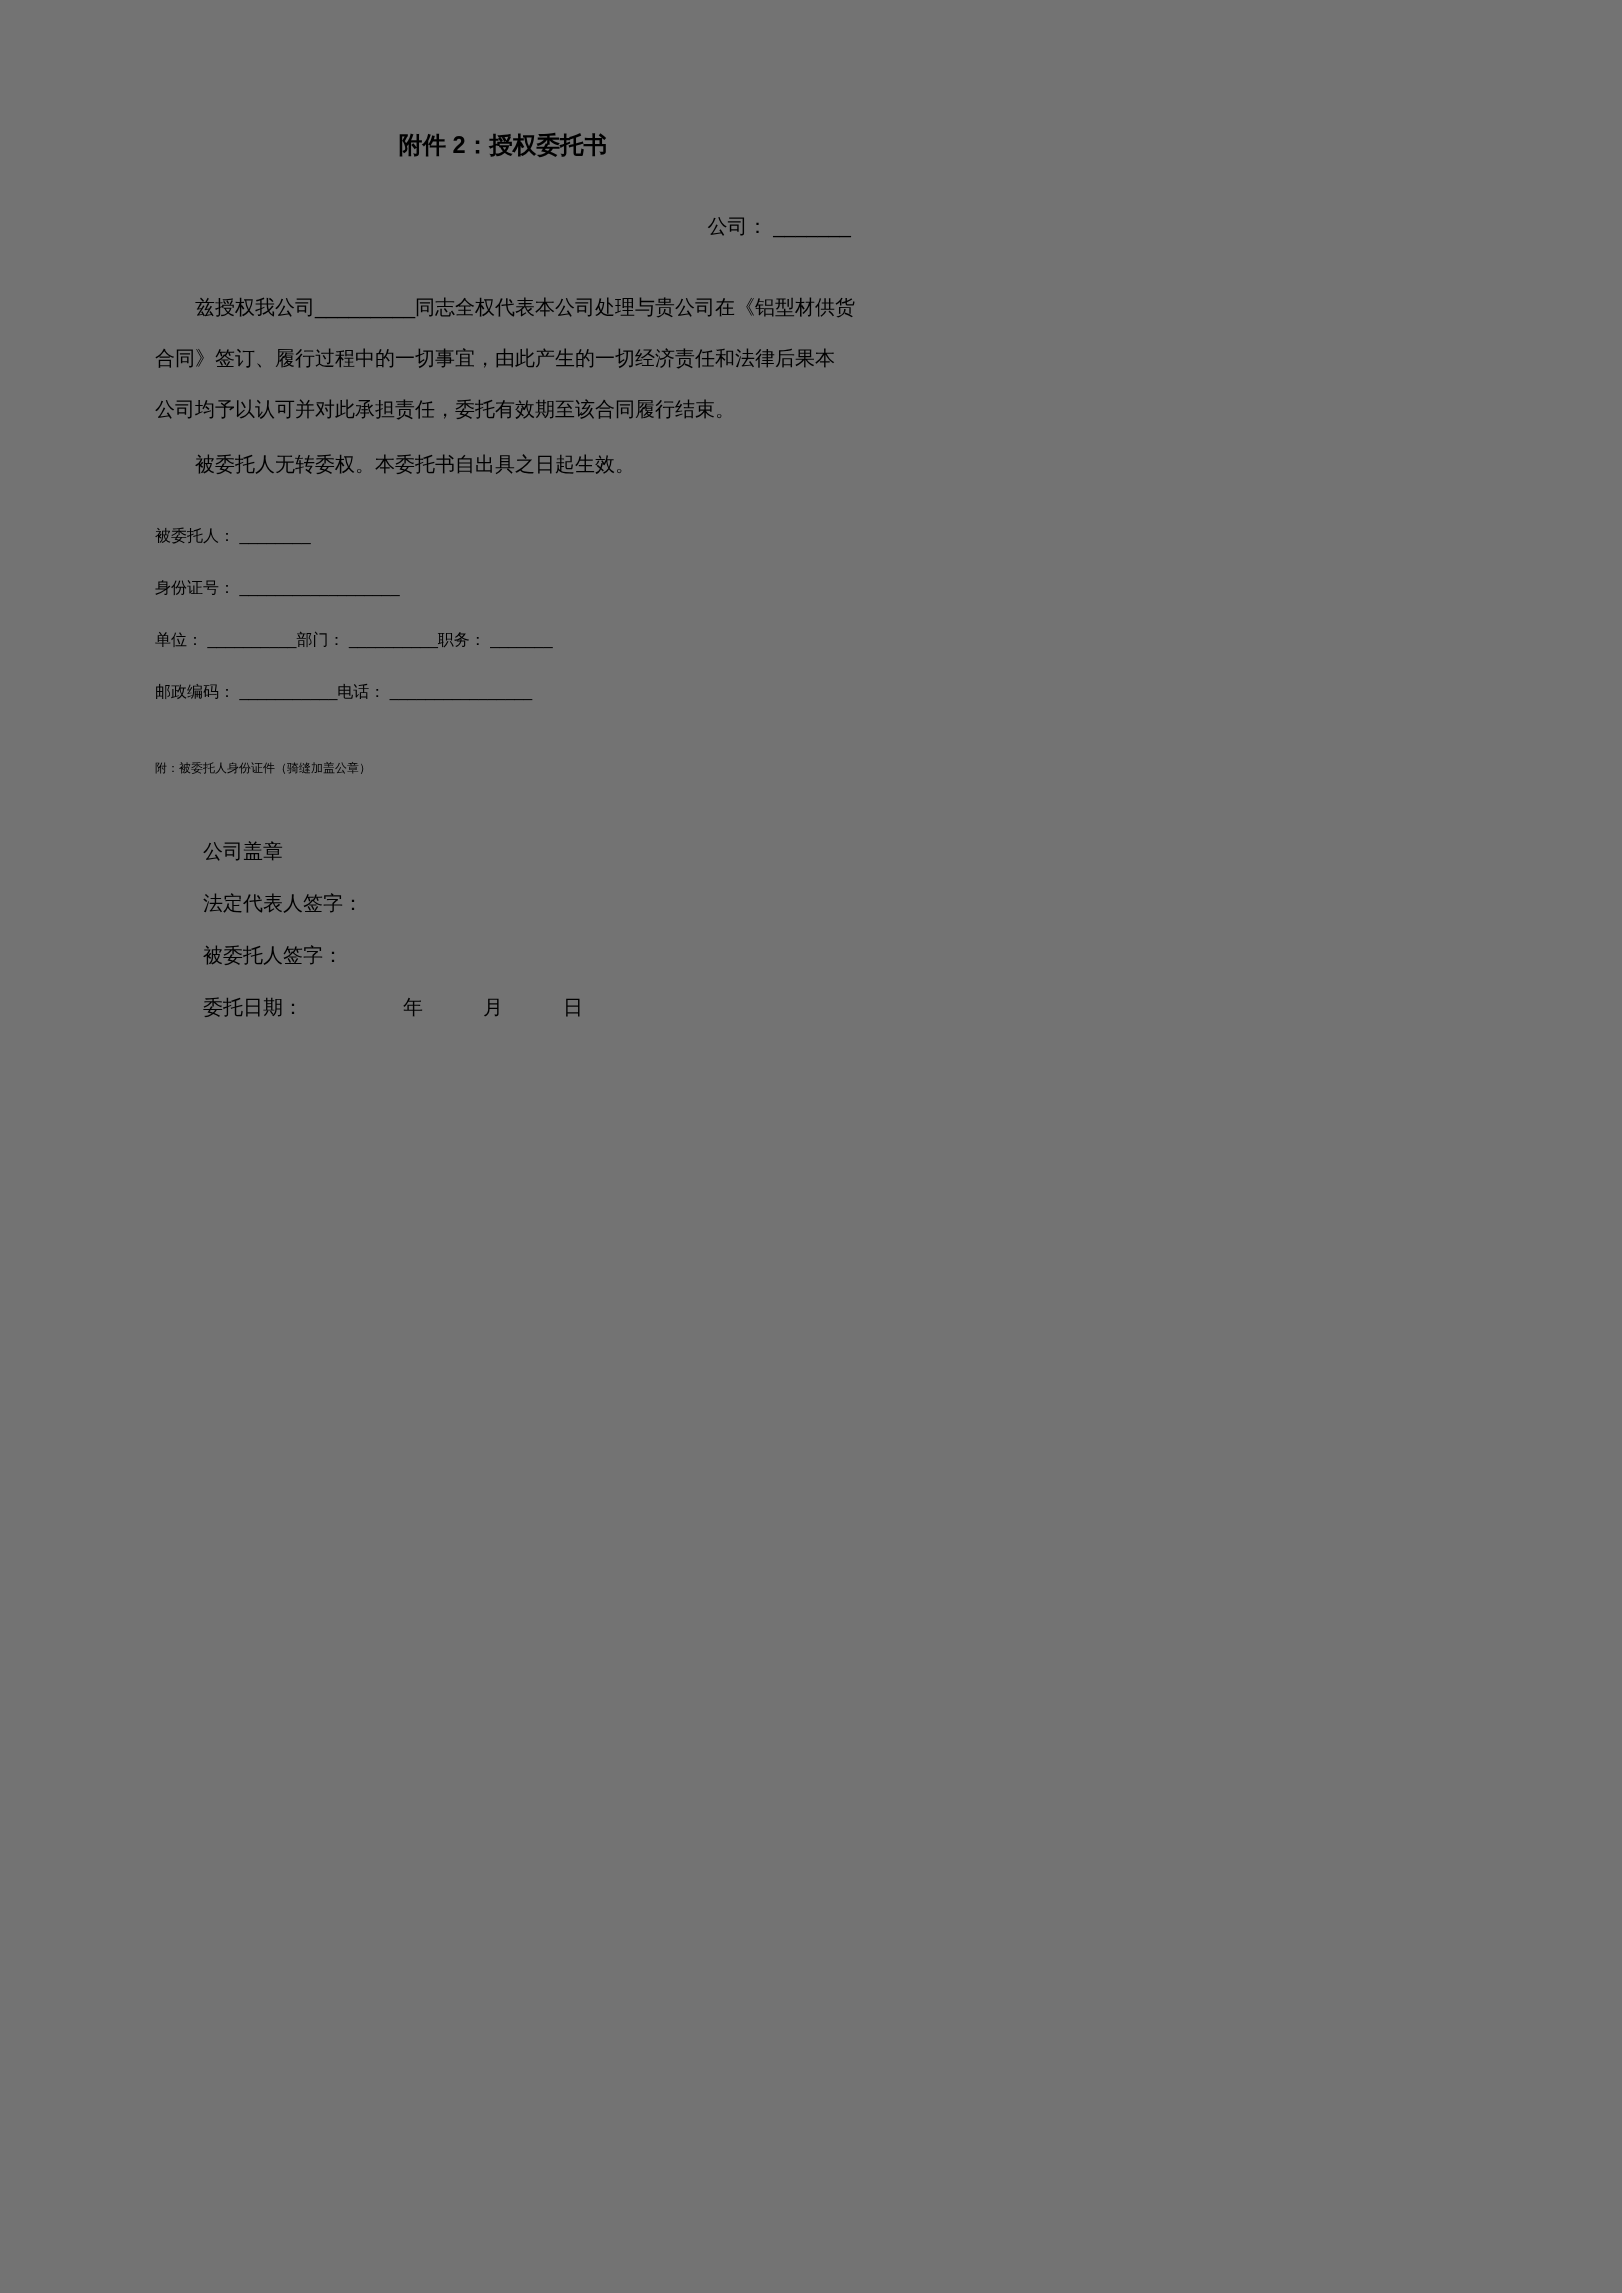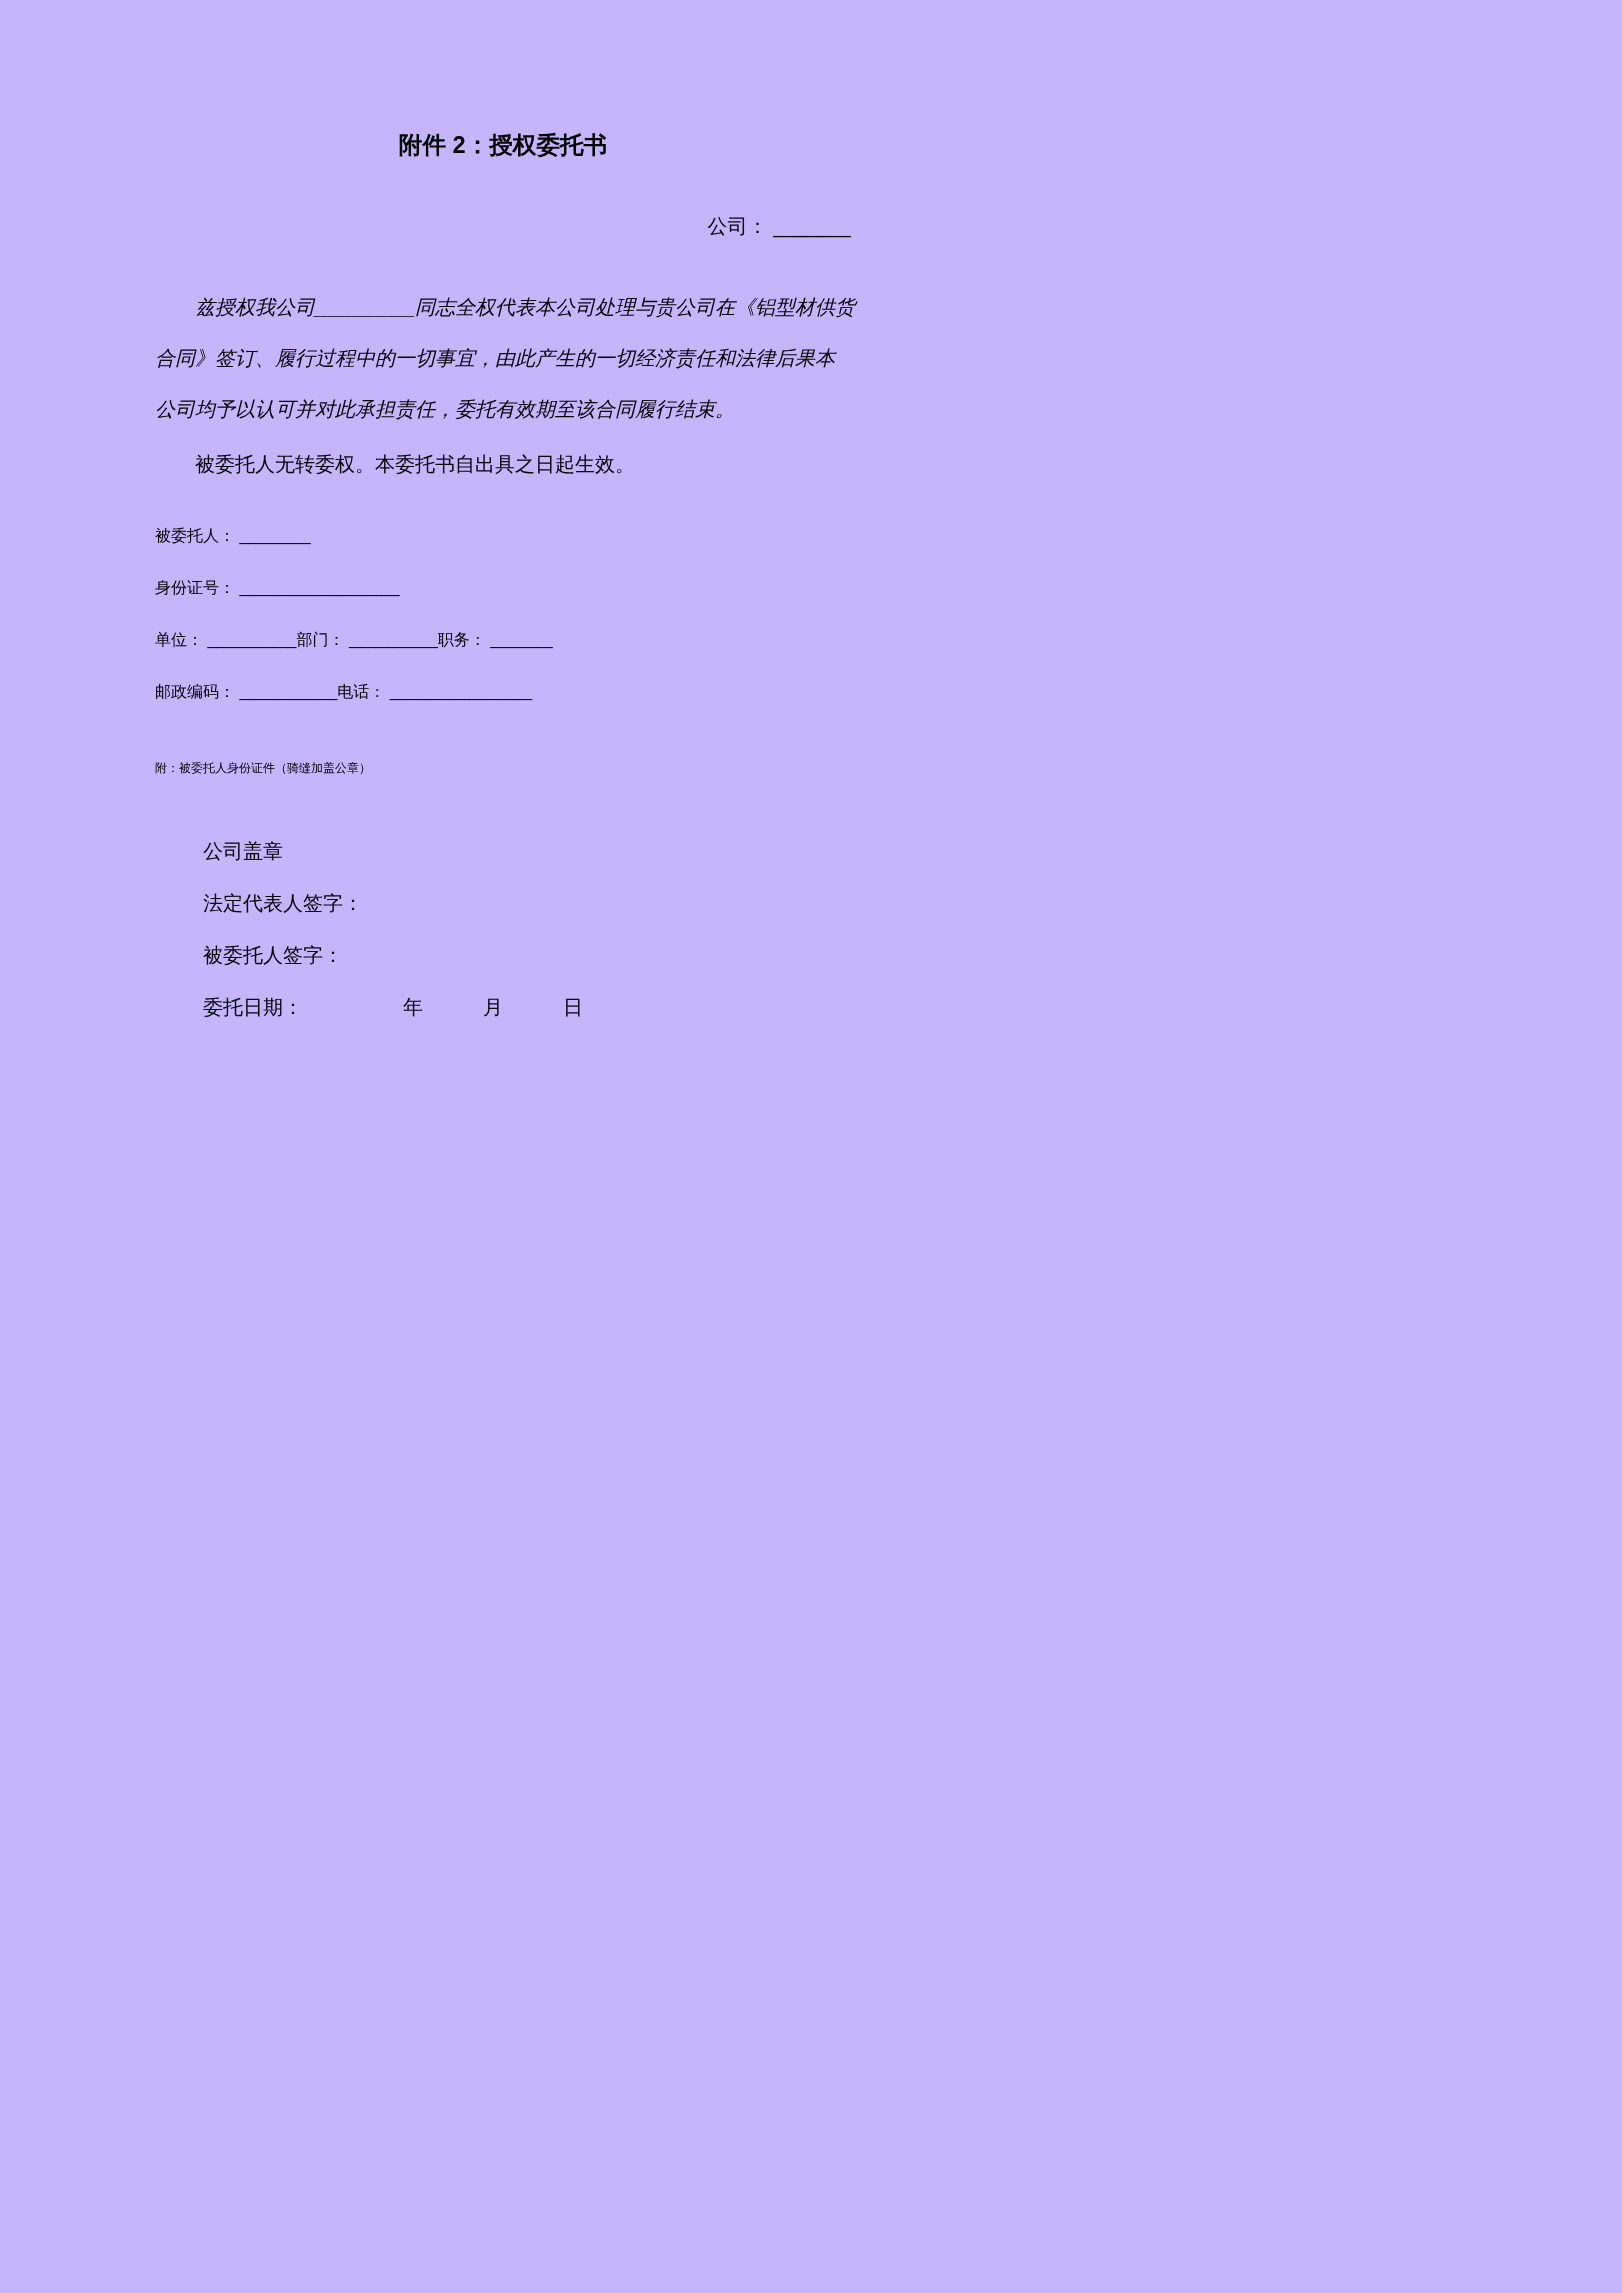--- a/index.html
+++ b/index.html
@@ -9,21 +9,21 @@
     background: #ffffff;
   }
   body {
     font-family: "Liberation Sans", "DejaVu Sans", sans-serif;
     color: #000000;
   }
   .page {
     position: relative;
     width: 1623px;
     height: 2294px;
-    background: #c4b5fd;
+    background: #737373;
     overflow: hidden;
   }
   .content {
     position: absolute;
     left: 155px;
     top: 0;
     width: 696px;
   }
   .doc-title {
     margin-top: 127px;
@@ -34,21 +34,21 @@
     white-space: nowrap;
   }
   .company-line {
     margin-top: 45px;
     text-align: right;
     font-size: 20px;
     line-height: 36px;
     white-space: pre;
   }
   .para { font-size: 20px; }
-  .para-1 { margin-top: 38px; font-style: italic; }
+  .para-1 { margin-top: 38px; }
   .para-2 { margin-top: 3.6px; }
   .para-line {
     line-height: 51px;
     white-space: nowrap;
   }
   .indent { text-indent: 40px; }
   .fields { margin-top: 20px; }
   .field-line {
     font-size: 16px;
     line-height: 52px;

